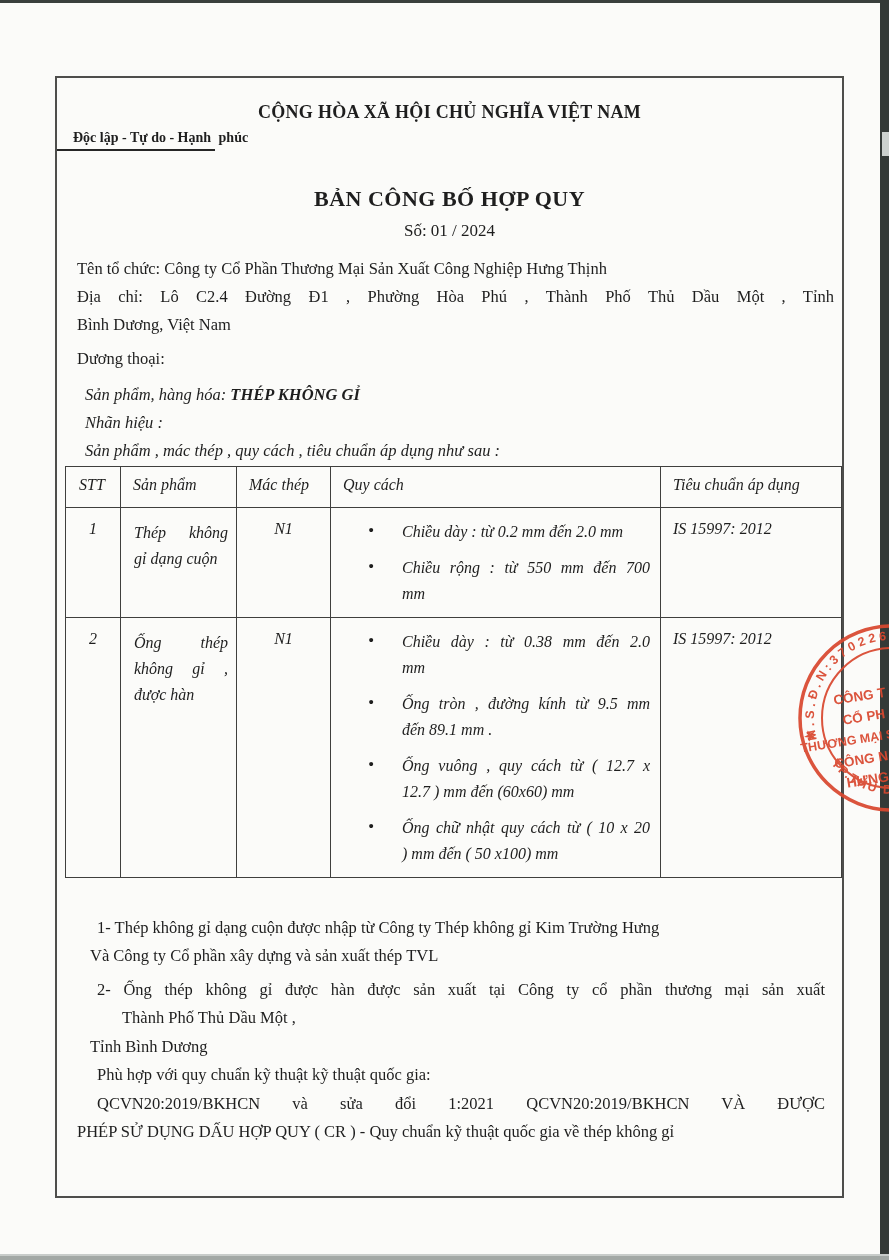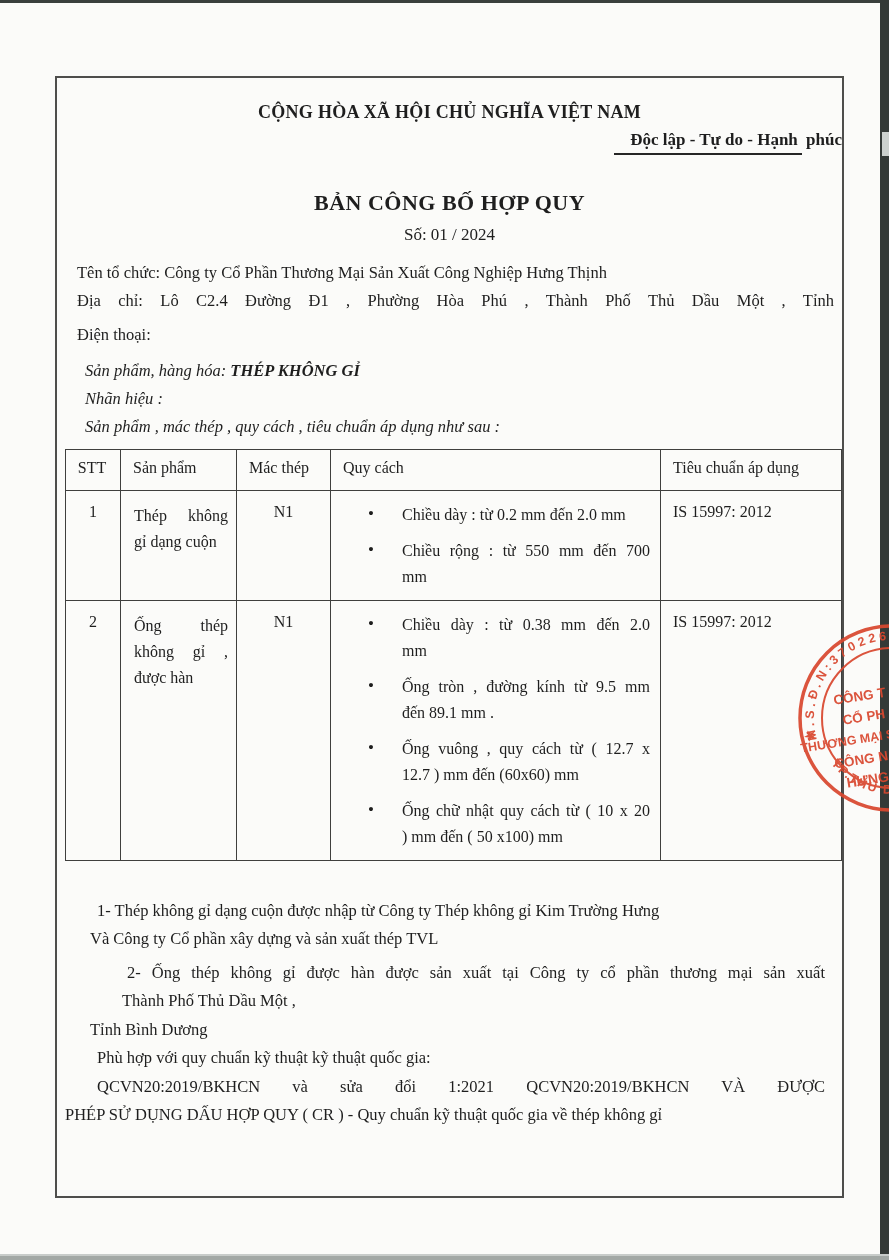--- a/index.html
+++ b/index.html
@@ -13,52 +13,52 @@
   .scan-right  { position:absolute; top:0; right:0; width:9px; height:100%; background:#343a37; }
   .scan-notch  { position:absolute; top:132px; right:0; width:7px; height:24px; background:#ccd1ce; }
   .scan-bottom { position:absolute; bottom:0; left:0; right:0; height:4px; background:#a2a8a5; border-top:2px solid #c8ccca; }
 
   .frame {
     position:absolute; left:55px; top:76px; width:789px; height:1122px;
     border:2px solid #4e4e4c; box-sizing:border-box;
   }
 
   .head1  { margin:24px 10px 0 10px; text-align:center; font-weight:bold; font-size:18px; letter-spacing:.3px; }
-  .motto  { text-align:right; font-weight:bold; font-size:17px; margin-top:7px; }
+  .motto  { text-align:left; font-weight:bold; font-size:14px; margin-top:7px; }
   .motto .ul { display:inline-block; border-bottom:2.5px solid #262626; padding:0 4px 3px 16px; }
   .title  { text-align:center; font-weight:bold; font-size:22px; margin-top:35px; letter-spacing:.5px; }
   .docnum { text-align:center; font-size:17px; margin-top:9px; }
 
   .info { margin:14px 8px 0 20px; font-size:16.5px; line-height:28px; }
   .stretch { text-align:justify; text-align-last:justify; }
   .mt6 { margin-top:6px; }
   .mt8 { margin-top:8px; }
   .ml8 { margin-left:8px;font-style:italic; }
   .bold { font-weight:bold; }
 
-  table.spec-table { border-collapse:collapse; margin:8px 0 0 8px; width:776px; table-layout:fixed; }
+  table.spec-table { border-collapse:collapse; margin:1px 0 0 8px; width:776px; table-layout:fixed;font-style:italic; }
   .spec-table th, .spec-table td { border:1.6px solid #3f3f3d; vertical-align:top; font-size:16px; box-sizing:border-box; }
   .spec-table th { font-weight:normal; text-align:left; padding:9px 6px 9px 12px; height:41px; }
   .spec-table th.c-stt { text-align:center; padding-left:4px; }
   td.stt   { text-align:center; padding-top:12px; }
   td.prod  { padding:12px 8px 0 13px; line-height:26px; }
   td.grade { text-align:center; padding-top:12px; }
   td.specs { padding:11px 10px 0 0; }
   td.std   { padding:12px 6px 0 12px; }
   tr.r1 td { height:99px; }
   tr.r2 td { height:236px; }
   .spec { position:relative; padding-left:71px; margin-bottom:9px; line-height:26.5px; }
   .spec .bullet { position:absolute; left:37px; top:-1px; font-size:17px; }
 
   .notes { margin:36px 8px 0 0; padding-right:9px; font-size:16.5px; line-height:28.5px; }
   .ind-a { padding-left:40px; }
   .ind-b { padding-left:33px; }
   .ind-c { padding-left:65px; }
-  .ind-0 { padding-left:8px; }
-  .mt5 { margin-top:5px;margin-left:30px; }
+  .ind-0 { padding-left:20px; }
+  .mt5 { margin-top:5px; }
 
   .stamp { position:absolute; left:772px; top:598px; width:240px; height:240px; opacity:.93; }
   .stamp text { font-family:"Liberation Sans", sans-serif; font-weight:bold; }
 </style>
 </head>
 <body>
 
 <div class="scan-top"></div>
 <div class="scan-right"></div>
 <div class="scan-notch"></div>
@@ -71,21 +71,22 @@
     <span class="ul">Độc lập - Tự do - Hạnh</span>
     <span>phúc</span>
   </div>
 
   <div class="title">BẢN CÔNG BỐ HỢP QUY</div>
   <div class="docnum">Số: 01 / 2024</div>
 
   <div class="info">
     <div>Tên tổ chức: Công ty Cổ Phần Thương Mại Sản Xuất Công Nghiệp Hưng Thịnh</div>
     <div class="stretch">Địa chỉ: Lô C2.4 Đường Đ1 , Phường Hòa Phú , Thành Phố Thủ Dầu Một , Tỉnh</div>
-    <div class="mt6">Điện thoại:</div>
+    <div>Bình Dương, Việt Nam</div>
+    <div class="mt6">Dương thoại:</div>
     <div class="mt8 ml8">
       <span>Sản phẩm, hàng hóa: </span><span class="bold">THÉP KHÔNG GỈ</span>
     </div>
     <div class="ml8">Nhãn hiệu :</div>
     <div class="ml8">Sản phẩm , mác thép , quy cách , tiêu chuẩn áp dụng như sau :</div>
   </div>
 
   <table class="spec-table">
     <colgroup>
       <col style="width:55px">

